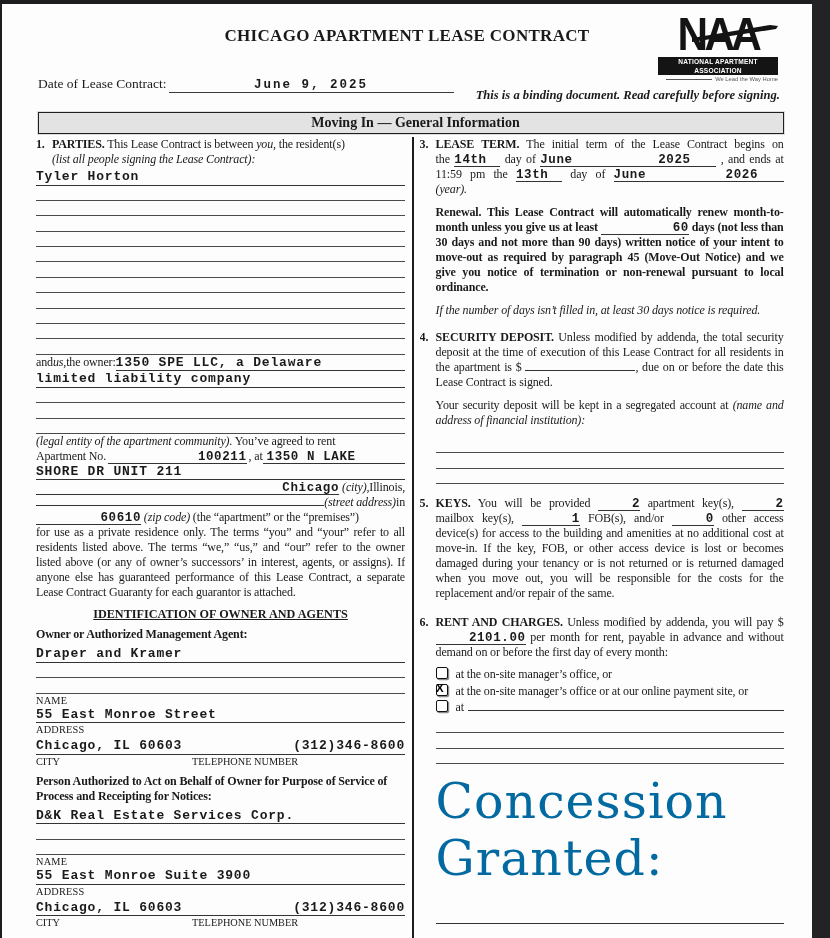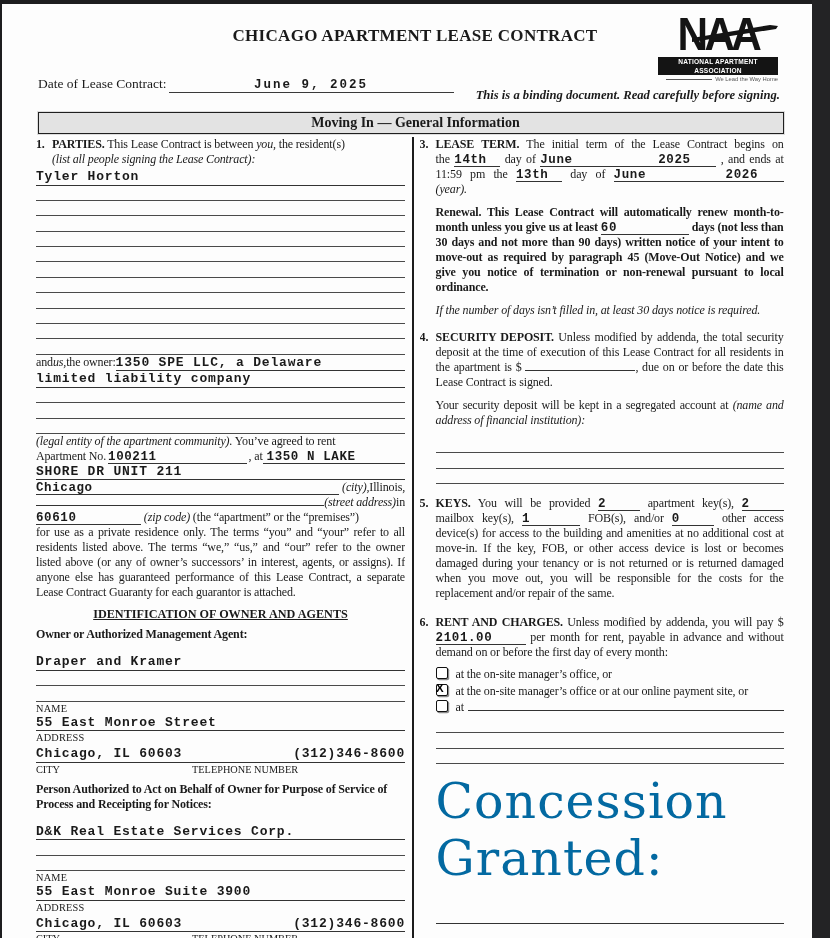--- a/index.html
+++ b/index.html
@@ -2,21 +2,21 @@
 <html><head>
 <meta charset="utf-8">
 <style>
   html,body{margin:0;padding:0;background:#1d1d1f;}
   .screen{position:relative;width:830px;height:938px;background:#1d1d1f;overflow:hidden;
           font-family:"Liberation Serif",serif;color:#1a1a1a;}
   .page{position:absolute;left:2px;top:4px;width:810px;height:934px;background:#fdfdfd;overflow:hidden;}
   .scroll-col{position:absolute;right:0;top:0;width:18px;height:938px;background:#232325;}
 
   
-  .doc-title{position:absolute;top:22px;left:8px;width:810px;text-align:center;
+  .doc-title{position:absolute;top:22px;left:0;width:810px;text-align:center;
              font-weight:bold;font-size:17px;letter-spacing:.3px;}
   .logo{position:absolute;top:8px;right:34px;width:120px;text-align:center;}
   .naa-wrap{position:relative;height:44px;}
   .naa-text{font-family:"Liberation Sans",sans-serif;font-weight:bold;font-size:46px;line-height:44px;
             letter-spacing:-4px;display:inline-block;transform:scaleX(.92);color:#141414;}
   .naa-swoosh{position:absolute;left:0;top:0;width:120px;height:44px;}
   .naa-bar{background:#141414;color:#fff;font-family:"Liberation Sans",sans-serif;font-weight:bold;
            font-size:6.6px;line-height:9px;letter-spacing:.2px;margin-top:1px;}
   .naa-tagline{display:flex;align-items:center;justify-content:flex-end;gap:3px;margin-top:1px;}
   .tagline-line{flex:0 0 46px;height:0;border-top:1px solid #555;}
@@ -43,21 +43,21 @@
   .sec,.para,.fline{font-size:12px;line-height:15px;letter-spacing:-.15px;text-align:justify;}
   .sec{position:relative;padding-left:16px;}
   .num{position:absolute;left:0;top:0;font-weight:bold;}
   b{font-weight:bold;}
   i{font-style:italic;}
   .stretch{text-align:justify;text-align-last:justify;}
   .bold-para{font-weight:bold;}
   .note{font-style:italic;}
 
   .mono{font-family:"Liberation Mono",monospace;font-weight:bold;font-size:12.5px;letter-spacing:.6px;}
-  .fill{display:inline-block;border-bottom:1.5px solid #333;text-align:left;vertical-align:baseline;
+  .fill{display:inline-block;border-bottom:1.5px solid #333;text-align:right;vertical-align:baseline;
         font-family:"Liberation Mono",monospace;font-weight:bold;font-size:12.5px;letter-spacing:.6px;line-height:12px;}
   .blankfill{display:inline-block;border-bottom:1.5px solid #333;height:10px;vertical-align:baseline;}
   .w46{width:46px}.w118{width:118px}.w58{width:58px}.w112{width:112px}
   .w88{width:88px}.w42{width:42px}.w90{width:90px}.w105{width:105px}.w110{width:110px}
   .grow{flex:1;}
 
   .vrow{border-bottom:1.5px solid #333;font-family:"Liberation Mono",monospace;font-weight:bold;
         font-size:13px;letter-spacing:.8px;line-height:15.5px;height:15.5px;white-space:nowrap;overflow:hidden;}
   .vrow.split{display:flex;justify-content:space-between;}
   .blank{border-bottom:1.4px solid #4a4a4a;height:14.4px;}
@@ -72,21 +72,21 @@
   
   .opt{display:flex;align-items:baseline;font-size:12px;line-height:13.6px;letter-spacing:-.15px;margin-top:1px;}
   .cbx{flex:0 0 10px;width:10px;height:10px;border:1.6px solid #111;border-radius:2px;background:#fff;
        box-shadow:1.2px 1.2px 0 #8a8a8a;margin-right:8px;position:relative;top:1px;display:inline-block;}
   .cbx.checked::after{content:"X";position:absolute;left:-0.5px;top:-2.5px;font-family:"Liberation Sans",sans-serif;
        font-weight:bold;font-size:11.5px;color:#000;}
 
   .concession{font-family:"DejaVu Serif",serif;font-size:49px;line-height:57px;color:#0369a1;
               letter-spacing:1px;margin:9px 0 10px;}
 
-  .mt2{margin-top:2px}.mt4{margin-top:12px}.mt6{margin-top:6px}.mt8{margin-top:8px}.mt12{margin-top:12px}.mt14{margin-top:14px}
+  .mt2{margin-top:2px}.mt4{margin-top:4px}.mt6{margin-top:6px}.mt8{margin-top:8px}.mt12{margin-top:12px}.mt14{margin-top:14px}
 </style>
 </head>
 <body>
 
 <div class="screen">
   <div class="page">
 
     <div class="doc-title">CHICAGO APARTMENT LEASE CONTRACT</div>
 
     <div class="logo">

